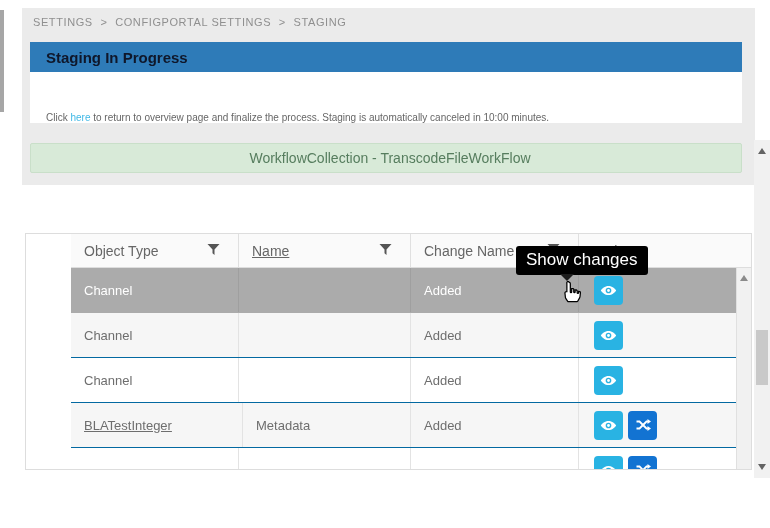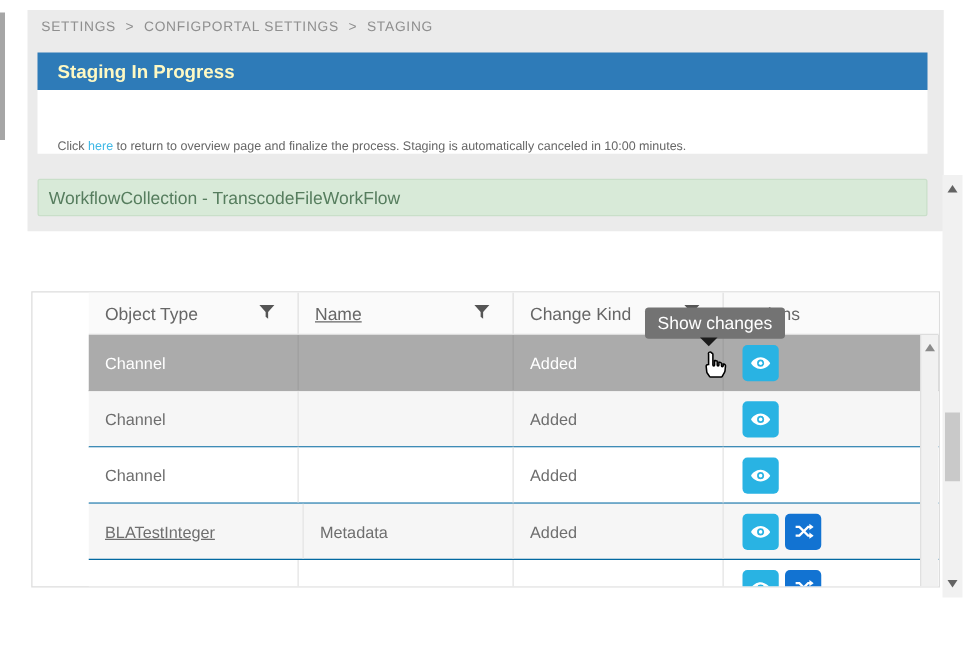--- a/index.html
+++ b/index.html
@@ -13,34 +13,34 @@
   .left-sliver{position:absolute;left:0;top:10px;width:4px;height:102px;background:#a6a6a6;}
 
   
   .panel{position:absolute;left:22px;top:8px;width:733px;height:177px;background:#ebebeb;}
   .breadcrumb{position:absolute;left:11px;top:8px;font-size:11px;letter-spacing:.6px;color:#8f8f8f;}
   .breadcrumb .crumb{cursor:pointer;}
   .breadcrumb .sep{margin:0 4px;color:#8f8f8f;}
 
   .title-bar{
     position:absolute;left:8px;top:34px;width:712px;height:30px;background:#2e7bb8;
-    color:#fef9c3;font-size:15px;font-weight:bold;display:flex;align-items:center;
+    color:#0f172a;font-size:15px;font-weight:bold;display:flex;align-items:center;
     padding-left:16px;box-sizing:border-box;text-align:right;
   }
   .info-card{
     position:absolute;left:8px;top:64px;width:712px;height:51px;background:#ffffff;
     display:flex;align-items:flex-end;padding-left:16px;box-sizing:border-box;
     font-size:10px;color:#666666;
   }
   .info-card a{color:#41b9e6;text-decoration:none;cursor:pointer;}
   .banner{
     position:absolute;left:8px;top:135px;width:712px;height:30px;background:#d8ead8;
     border:1px solid #c9dfc9;box-sizing:border-box;border-radius:2px;
     display:flex;align-items:center;padding-left:8px;
-    font-size:14px;color:#567d5e;
+    font-size:14px;color:#567d5e;justify-content:center;
   }
 
   
   .table-wrap{
     position:absolute;left:25px;top:233px;width:727px;height:237px;
     border:1px solid #dddddd;box-sizing:border-box;background:#ffffff;overflow:hidden;padding-left:45px;
   }
   .thead{display:flex;height:34px;background:#fafafa;border-bottom:1px solid #dddddd;box-sizing:border-box;}
   .th{
     position:relative;display:flex;align-items:center;box-sizing:border-box;
@@ -92,22 +92,22 @@
     position:absolute;left:4px;bottom:8px;width:0;height:0;
     border-left:4px solid transparent;border-right:4px solid transparent;
     border-top:6px solid #636363;cursor:pointer;
   }
   .outer-scrollbar .thumb{
     position:absolute;left:2px;top:190px;width:12px;height:55px;background:#c9c9c9;cursor:pointer;
   }
 
   
   .tooltip{
-    position:absolute;left:516px;top:246px;z-index:30;background:#737373;color:#ffffff;
-    font-size:14px;padding:4px 10px 5px 10px;border-radius:3px;white-space:nowrap;
+    position:absolute;left:516px;top:246px;z-index:30;background:#000000;color:#ffffff;
+    font-size:17px;padding:4px 10px 5px 10px;border-radius:3px;white-space:nowrap;
   }
   .tooltip .caret{
     position:absolute;left:44px;bottom:-6px;width:0;height:0;
     border-left:7px solid transparent;border-right:7px solid transparent;
     border-top:7px solid #1c1c1c;
   }
 
   .cursor-hand{position:absolute;left:560px;top:281px;z-index:40;pointer-events:none;}
 </style>
 </head>
@@ -147,21 +147,21 @@
         <polygon points="0.5,1 12.5,1 7.5,6.5 7.5,12 5.5,10.3 5.5,6.5" fill="#555"></polygon>
       </svg>
     </div>
     <div class="th c2">
       <span>Name</span>
       <svg class="funnel" width="13" height="13" viewBox="0 0 13 13">
         <polygon points="0.5,1 12.5,1 7.5,6.5 7.5,12 5.5,10.3 5.5,6.5" fill="#555"></polygon>
       </svg>
     </div>
     <div class="th c3">
-      <span>Change Kind</span>
+      <span>Change Name</span>
       <svg class="funnel" width="13" height="13" viewBox="0 0 13 13">
         <polygon points="0.5,1 12.5,1 7.5,6.5 7.5,12 5.5,10.3 5.5,6.5" fill="#555"></polygon>
       </svg>
     </div>
     <div class="th c4">
       <span style="padding-left:2px;">Actions</span>
     </div>
   </div>
 
   <div class="tbody">

